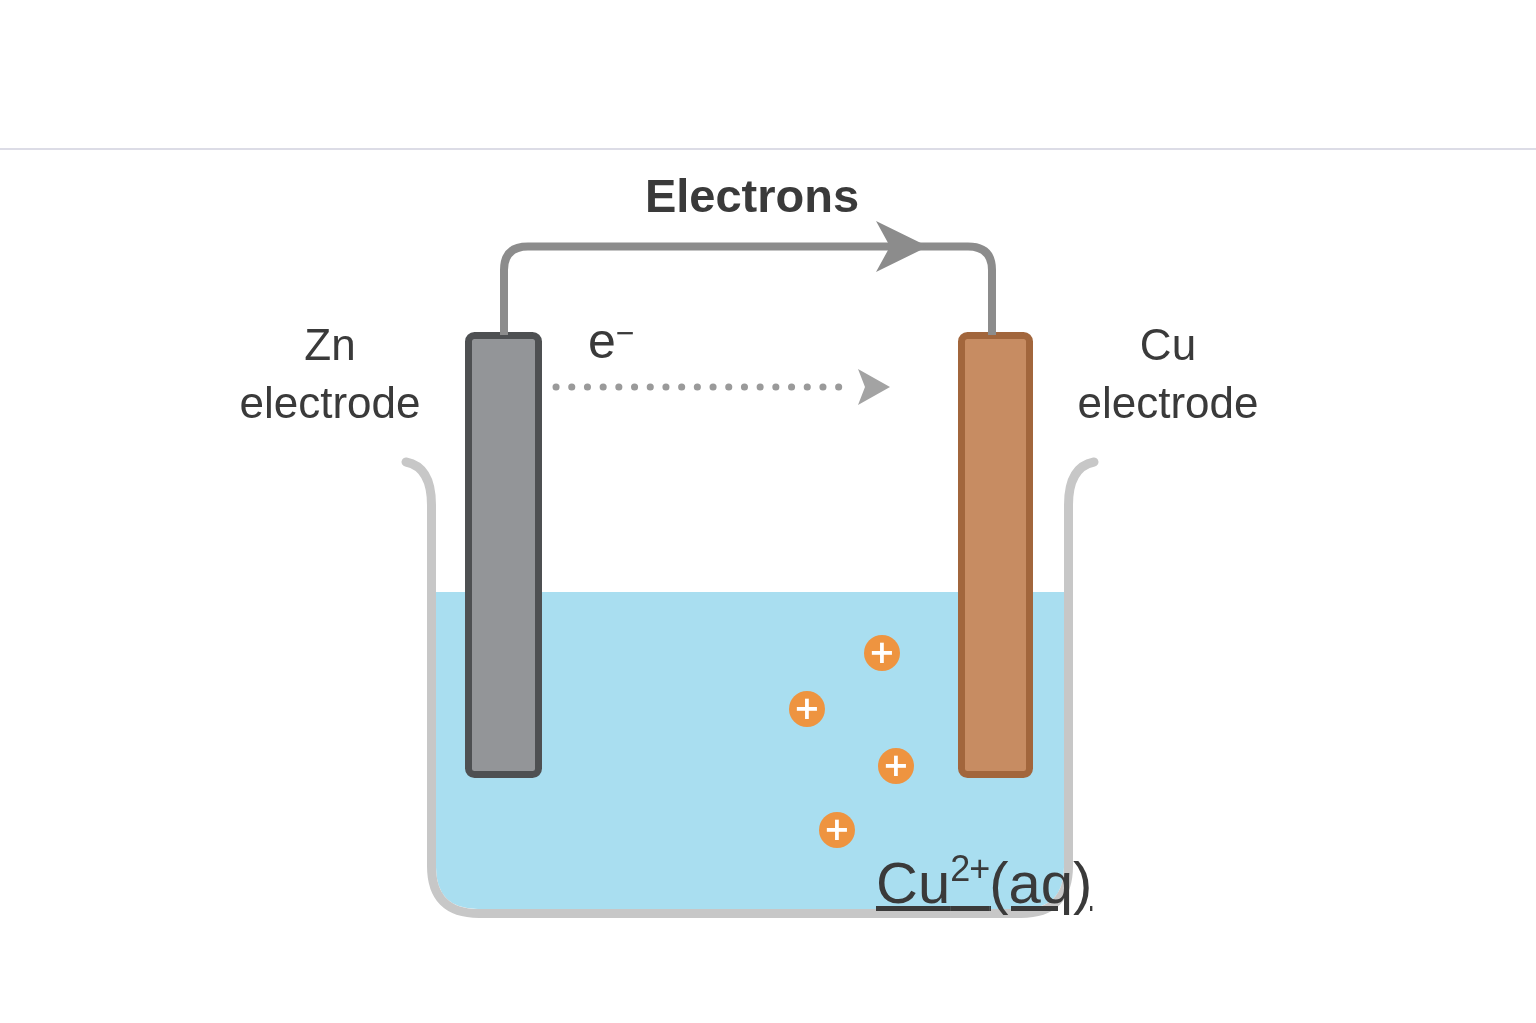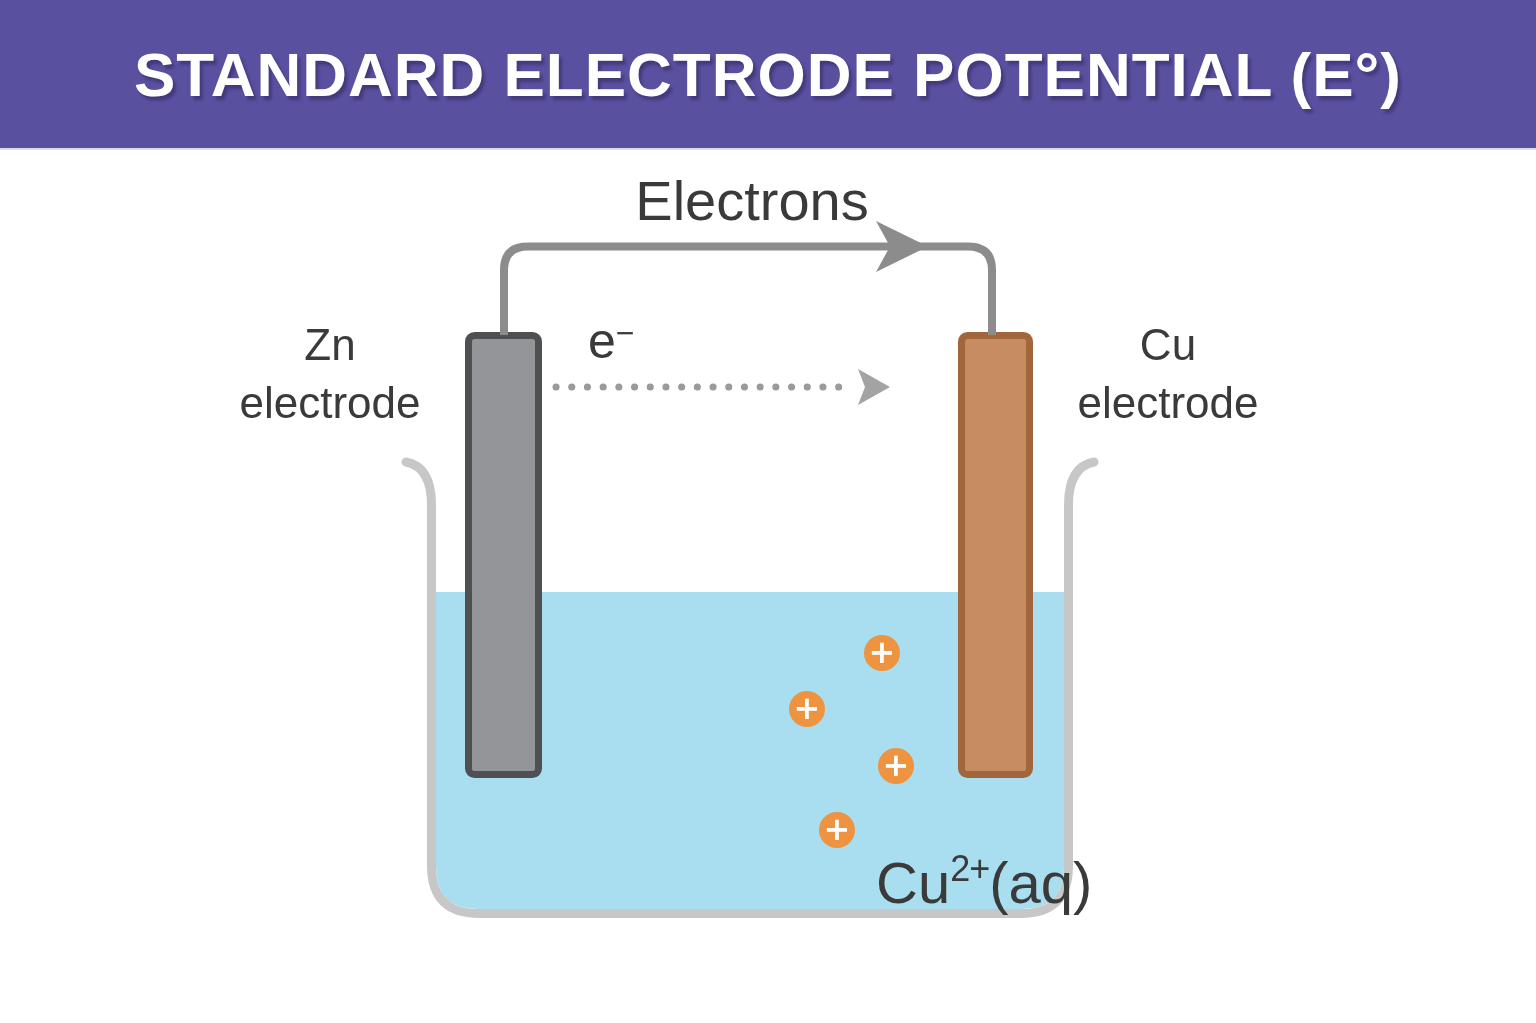--- a/index.html
+++ b/index.html
@@ -32,58 +32,55 @@
   
   #scene{position:absolute;left:0;top:0;width:1536px;height:1023px;}
   
   .lbl{
     position:absolute;
     color:var(--c-label-text,#3a3a3a);
     white-space:nowrap;
   }
   .electrons-lbl{
     left:752px;top:168px;transform:translateX(-50%);
-    font-size:56px;font-weight:400;
+    font-size:47px;font-weight:700;
   }
   .electrode-lbl{
     transform:translateX(-50%);
     font-size:44px;line-height:58px;text-align:center;font-weight:500;
   }
   .zn-el-lbl{left:330px;top:316px;}
   .cu-el-lbl{left:1168px;top:316px;}
   .eminus-lbl{left:588px;top:312px;font-size:50px;font-weight:500;}
   .eminus-lbl sup{font-size:32px;vertical-align:14px;}
   .ion-lbl{
     font-size:58px;font-weight:500;top:848px;
   }
   .ion-lbl sup{font-size:36px;vertical-align:22px;letter-spacing:-1px;}
   .zn-ion-lbl{left:482px;}
-  .cu-ion-lbl{left:876px;}
+  .cu-ion-lbl{left:876px;text-decoration:underline;}
   
   .cation{
     position:absolute;width:36px;height:36px;border-radius:50%;
     background:var(--c-ion,#ee9440);
     display:flex;align-items:center;justify-content:center;
     color:#ffffff;font-size:32px;font-weight:bold;line-height:1;
     font-family:"DejaVu Sans","Liberation Sans",sans-serif;
   }
   .cation span{transform:translateY(-1px);}
   .cation1{left:864px;top:635px;}
   .cation2{left:789px;top:691px;}
   .cation3{left:878px;top:748px;}
   .cation4{left:819px;top:812px;}
 </style>
 </head>
 <body>
 
 <div id="stage">
 
-  <div class="banner">
-    <div class="title">STANDARD ELECTRODE POTENTIAL (E°)</div>
-  </div>
   <div class="banner-sep"></div>
 
   <svg id="scene" viewBox="0 0 1536 1023">
 
     <path d="M436,592 H1064 V867 Q1064,909 1022,909 H478 Q436,909 436,867 Z" style="fill:var(--c-water,#a9def0)"></path>
 
     <rect x="468.5" y="335.5" width="70" height="439" rx="6" style="fill:var(--c-zn-fill,#939598);stroke:var(--c-zn-border,#4e5052);stroke-width:7"></rect>
 
     <rect x="961.5" y="335.5" width="68" height="439" rx="6" style="fill:var(--c-cu-fill,#c78c62);stroke:var(--c-cu-border,#a2663c);stroke-width:7"></rect>
 

